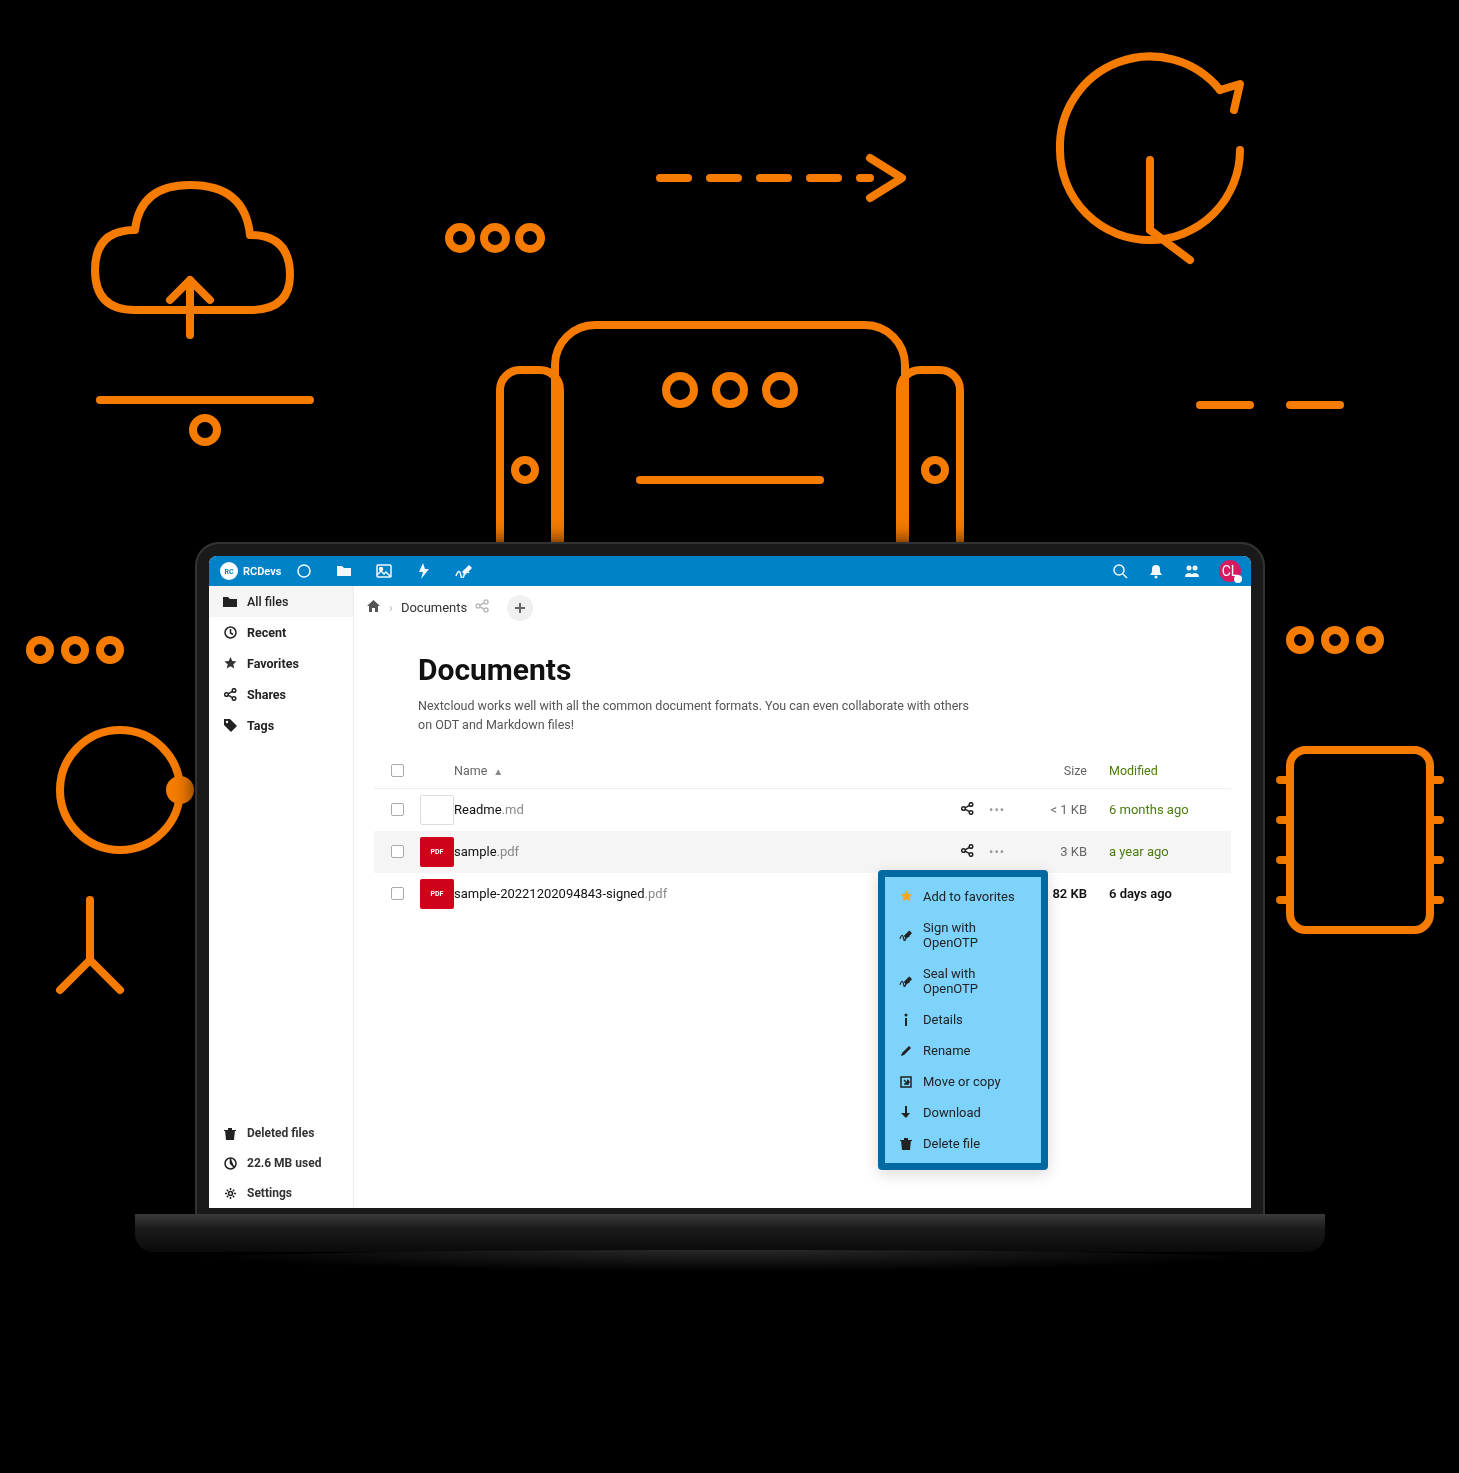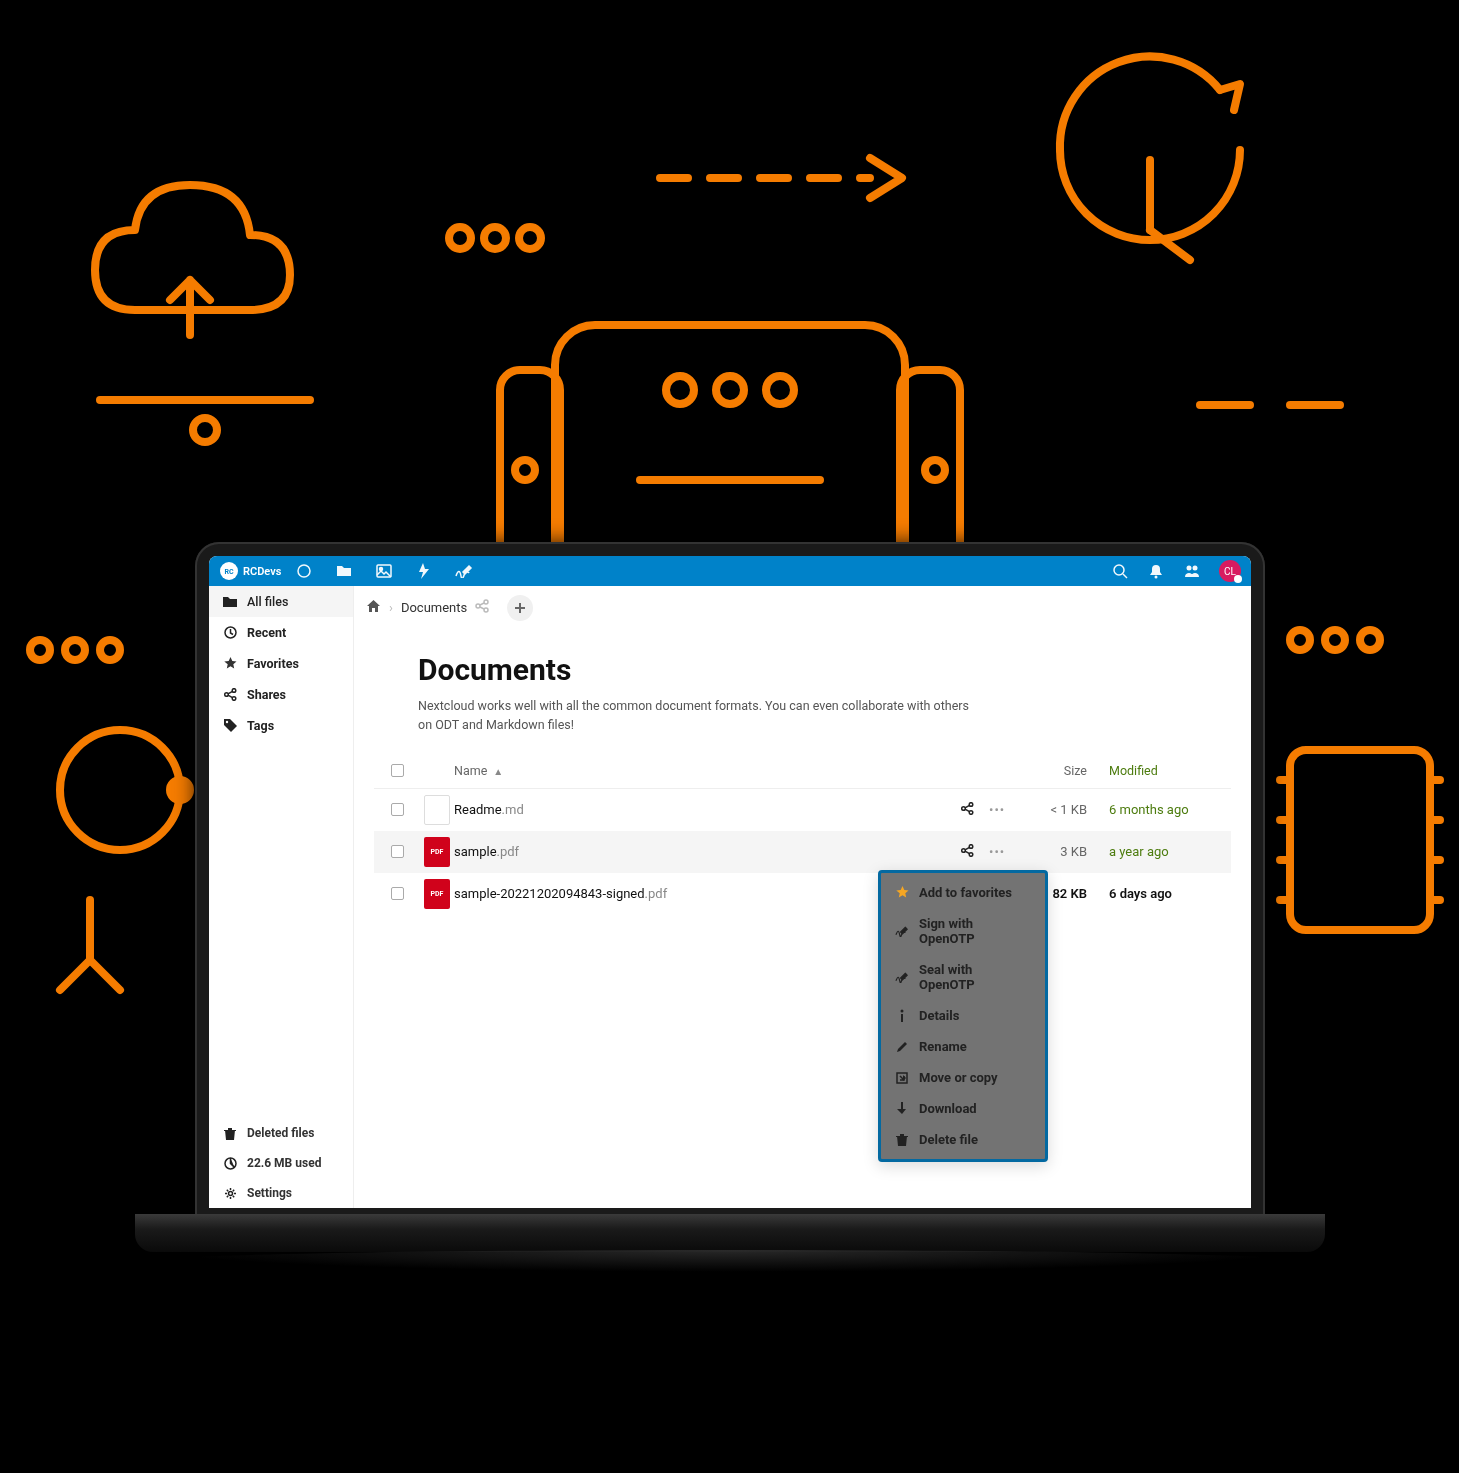--- a/index.html
+++ b/index.html
@@ -61,21 +61,21 @@
     align-items: center;
     padding: 0 10px;
     color: #fff;
     flex: none;
   }
   .topbar .brand { display:flex; align-items:center; gap:4px; margin-right:14px;}
   .topbar .navicons { display:flex; gap:22px; align-items:center;}
   .topbar .navicon { width:18px; height:18px; display:flex; align-items:center; justify-content:center; opacity:.95; cursor:pointer;}
   .topbar .spacer { flex:1; }
   .topbar .right { display:flex; gap:18px; align-items:center;}
-  .avatar { width:22px; height:22px; border-radius:50%; background:#d81b60; color:#fff; font-size:10px; display:flex; align-items:center; justify-content:center; position:relative;}
+  .avatar { width:22px; height:22px; border-radius:50%; background:#d81b60; color:#fff; font-size:14px; display:flex; align-items:center; justify-content:center; position:relative;}
   .avatar::after{content:''; position:absolute; bottom:-1px; right:-1px; width:8px; height:8px; background:#fff; border-radius:50%;}
   .app { flex:1; display:flex; min-height:0;}
   
   .sidebar {
     width: 145px;
     border-right: 1px solid #eee;
     display:flex;
     flex-direction:column;
     font-size: 12.5px;
     color:#222;
@@ -97,44 +97,43 @@
   .title{ font-size:30px; font-weight:700; margin:18px 0 10px 44px; color:#111;}
   .subtitle{ font-size:12.5px; color:#555; margin:0 40px 18px 44px; max-width:560px; line-height:1.5;}
   
   .ftable{ width:100%; margin-left:0;}
   .frow{ display:flex; align-items:center; padding:6px 0; font-size:13px;}
   .frow.header{ color:#666; font-size:12.5px; border-bottom:1px solid #eee; padding:10px 0;}
   .frow.hovered{ background:#f5f5f5;}
   .fcell-check{ width:46px; display:flex; justify-content:center;}
   .chk{ width:13px; height:13px; border:1px solid #aaa; border-radius:2px; cursor:pointer; background:#fff;}
   .fcell-icon{ width:34px; display:flex; justify-content:center; align-items:center;}
-  .file-ico{ width:26px; height:30px; border-radius:2px; display:flex; align-items:center; justify-content:center; font-size:7px; color:#fff; font-weight:700;text-align:center;}
+  .file-ico{ width:34px; height:30px; border-radius:2px; display:flex; align-items:center; justify-content:center; font-size:7px; color:#fff; font-weight:700;text-align:center;}
   .file-ico.pdf{ background:#d0021b;}
   .file-ico.md{ background:#fff; border:1px solid #ddd;}
   .fcell-name{ flex:1; display:flex; align-items:baseline; gap:0;}
   .fname{ color:#111;}
   .fext{ color:#888;}
   .fcell-actions{ width:80px; display:flex; gap:14px; justify-content:flex-end; color:#999; padding-right:6px;}
   .mini-ico{ cursor:pointer; width:16px; text-align:center;}
   .fcell-size{ width:80px; text-align:right; color:#666; padding-right:4px;}
   .fcell-mod{ width:140px; text-align:left; color:#4d7c0f; padding-left:18px;}
   .frow.bold .fcell-size, .frow.bold .fcell-mod{ color:#111; font-weight:600;}
   
   .ctx-menu{
     position:absolute;
     top:240px; left:524px;
     width:170px;
-    background:#737373;
-    border:3px solid #0369a1;
+    background:#7dd3fc;
+    border:7px solid #0369a1;
     border-radius:4px;
     box-shadow:0 4px 16px rgba(0,0,0,.15);
     padding:4px 0;
     font-size:13px;
     z-index:10;
-    font-weight:bold;
   }
   .ctx-item{ display:flex; align-items:center; gap:10px; padding:8px 14px; cursor:pointer; color:#222;}
   .ctx-ico{ width:14px; height:14px; display:flex; align-items:center; justify-content:center; color:#333;}
   .star-gold{ color:#f5a623;}
   .sort-caret{ font-size:10px; color:#888; margin-left:6px;}
 </style>
 </head>
 <body>
 
 <div class="bg-decor">

